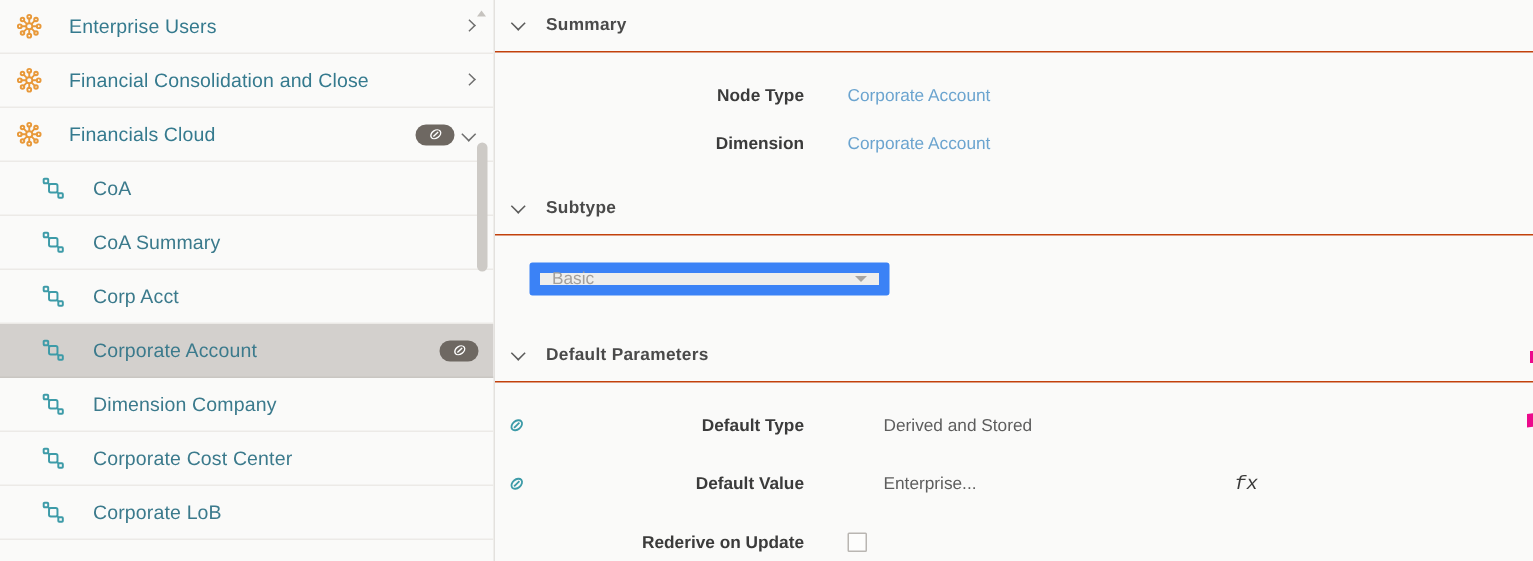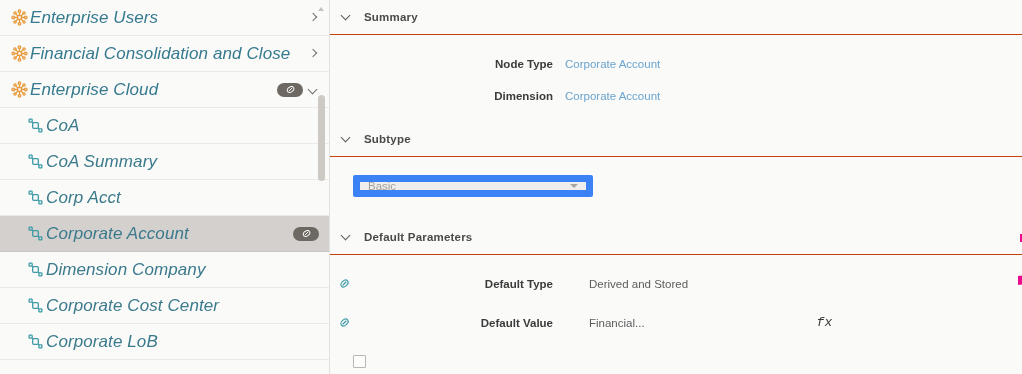--- a/index.html
+++ b/index.html
@@ -54,28 +54,27 @@
     width: 22px;
     min-width: 22px;
     display: flex;
     align-items: center;
     justify-content: center;
     margin-left: 8px;
   }
   .side-icon.indent { margin-left: 24px; }
   .side-label {
     flex: 1;
-    margin-left: 0;
+    margin-left: 16px;
     color: #3b7a8c;
-    font-size: 17px;
+    font-size: 13px;
     white-space: nowrap;
     overflow: hidden;
     text-overflow: ellipsis;
     letter-spacing: .1px;
-    font-style: italic;
   }
   .side-label.view { color: #357a8e; }
   .chevron-right, .chevron-down-s {
     width: 12px;
     height: 12px;
     position: relative;
     margin-left: 4px;
     flex: 0 0 auto;
   }
   .chevron-right::before {
@@ -194,21 +193,21 @@
     display: flex;
     align-items: center;
     justify-content: center;
   }
   .f-label {
     width: 212px;
     text-align: right;
     font-size: 11.5px;
     font-weight: bold;
     color: #3b3b3b;
-    padding-right: 12px;
+    padding-right: 29px;
     box-sizing: border-box;
     white-space: nowrap;
   }
   .f-value {
     font-size: 11.5px;
     color: #5b7f97;
   }
   .f-value.link { color: #6ba4cf; }
   .f-value.plain { color: #5d5d5d; margin-left: 24px; }
   .help-icon {
@@ -346,21 +345,21 @@
               <circle cx="10" cy="17.4" r="1.5"></circle>
             <circle cx="2.6" cy="10" r="1.5"></circle>
               <circle cx="17.4" cy="10" r="1.5"></circle>
             <circle cx="4.7" cy="4.7" r="1.4"></circle>
               <circle cx="15.3" cy="15.3" r="1.4"></circle>
             <circle cx="15.3" cy="4.7" r="1.4"></circle>
               <circle cx="4.7" cy="15.3" r="1.4"></circle>
           </g>
         </svg>
       </span>
-      <span class="side-label view">Enterprise Cloud</span>
+      <span class="side-label view">Financials Cloud</span>
       <span class="pill-badge">
         <svg width="11" height="11" viewBox="0 0 14 14">
           <g fill="none" stroke="#ffffff" stroke-width="1.2">
             <ellipse cx="7" cy="7" rx="4.6" ry="3.2" transform="rotate(-35 7 7)"></ellipse>
             <path d="M5 9 L9 5"></path>
           </g>
         </svg>
       </span>
       <span class="chevron-down-s"></span>
     </div>
@@ -540,28 +539,29 @@
       <div class="field-row">
         <span class="row-lead">
           <svg width="13" height="13" viewBox="0 0 14 14">
             <g fill="none" stroke="#3D9BA8" stroke-width="1.3">
               <ellipse cx="7" cy="7" rx="4.3" ry="3" transform="rotate(-40 7 7)"></ellipse>
               <path d="M5.1 8.9 L8.9 5.1"></path>
             </g>
           </svg>
         </span>
         <span class="f-label">Default Value</span>
-        <span class="f-value plain">Financial...</span>
+        <span class="f-value plain">Enterprise...</span>
         <span class="fx" style="margin-left:172px">fx</span>
       </div>
 
       <div class="spacer-md"></div>
 
       <div class="field-row">
         <span class="row-lead"></span>
+        <span class="f-label">Rederive on Update</span>
         <span class="checkbox"></span>
       </div>
 
     </div>
 
     <div class="hl hl-1"></div>
     <div class="hl hl-2">
       <svg width="63" height="18" viewBox="0 0 63 18" preserveAspectRatio="none">
         <polygon points="0,8 63,0 63,9 0,17" fill="#EC0A8C"></polygon>
       </svg>

